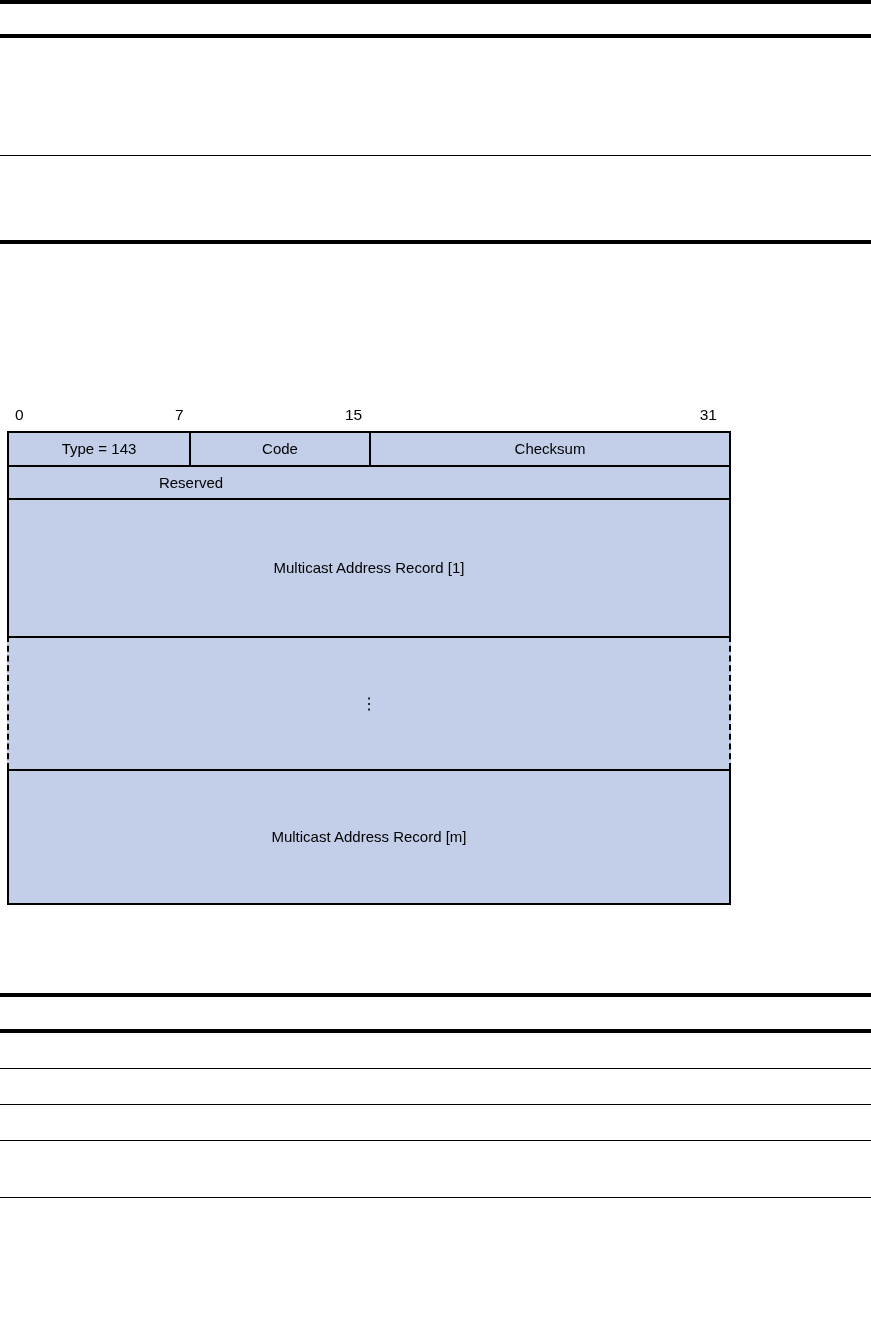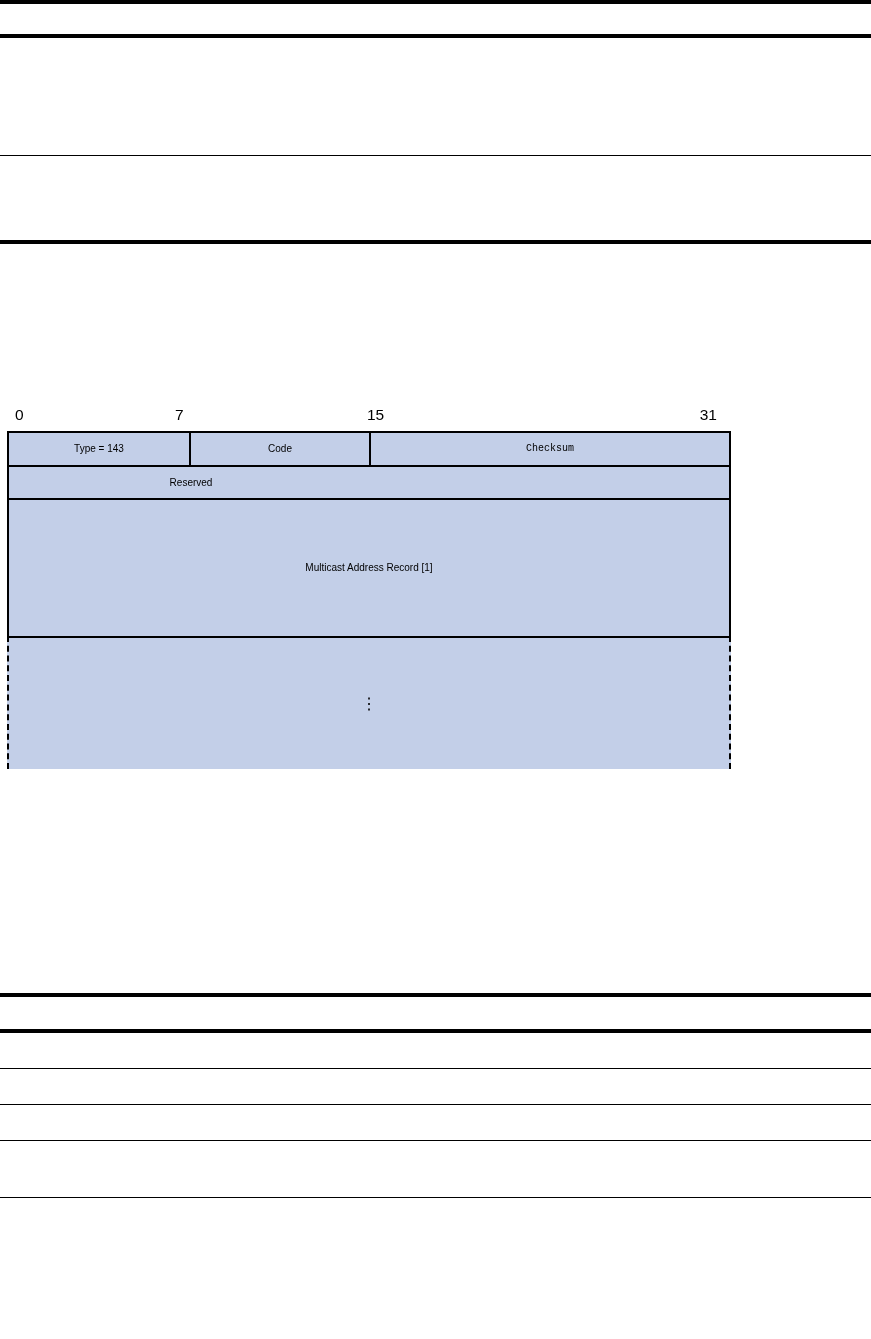--- a/index.html
+++ b/index.html
@@ -42,21 +42,21 @@
   .bit-scale .tick-label {
     position: absolute;
     top: 0;
     font-size: 15.5px;
     line-height: 20px;
     color: #000;
     white-space: nowrap;
   }
   .tick-0  { left: 8px; }
   .tick-7  { left: 168px; }
-  .tick-15 { left: 360px; }
+  .tick-15 { left: 338px; }
   .tick-31 { right: 16px; }
 
   .pkt-rows {
     position: relative;
     width: 724px;
   }
 
   .pkt-row {
     display: flex;
     width: 100%;
@@ -66,35 +66,35 @@
     border-bottom-width: 0;
     background: #c3cfe8;
   }
   .pkt-row:last-child { border-bottom-width: 2px; }
 
   .pkt-cell {
     box-sizing: border-box;
     display: flex;
     align-items: center;
     justify-content: center;
-    font-size: 10px;
+    font-size: 15px;
     line-height: 1.2;
     text-align: center;
     color: #000000;
     background: #c3cfe8;
     padding: 0 4px;
   }
   .pkt-cell + .pkt-cell { border-left: 2px solid #000000; text-align: center; }
 
   .row-header { height: 34px; }
   .row-second { height: 33px; }
 
   .cell-type     { width: 25%; }
   .cell-code     { width: 25%; }
-  .cell-checksum { width: 50%; font-family: Liberation Mono, monospace; }
+  .cell-checksum { width: 50%; }
   .cell-reserved { width: 50%; padding-left: 8px; }
   .cell-nrecords { width: 50%; }
 
   .pkt-row.big       { height: 138px; }
   .pkt-row.ellipsis  {
     height: 133px;
     border-left: 2px dashed #000000;
     border-right: 2px dashed #000000;
     border-top: 2px solid #000000;
     border-bottom: 0;
@@ -143,20 +143,23 @@
     </div>
 
     <div class="pkt-row big">
       <div class="pkt-cell full">Multicast Address Record [1]</div>
     </div>
 
     <div class="pkt-row ellipsis">
       <div class="pkt-cell full vdots">⋮</div>
     </div>
 
+    <div class="pkt-row last-big">
+      <div class="pkt-cell full">Multicast Address Record [m]</div>
+    </div>
 
   </div>
 </div>
 
 <div class="rule thick" style="top:993px;"></div>
 <div class="rule thick" style="top:1029px;"></div>
 <div class="rule thin" style="top:1068px;"></div>
 <div class="rule thin" style="top:1104px;"></div>
 <div class="rule thin" style="top:1140px;"></div>
 <div class="rule thin" style="top:1197px;"></div>

